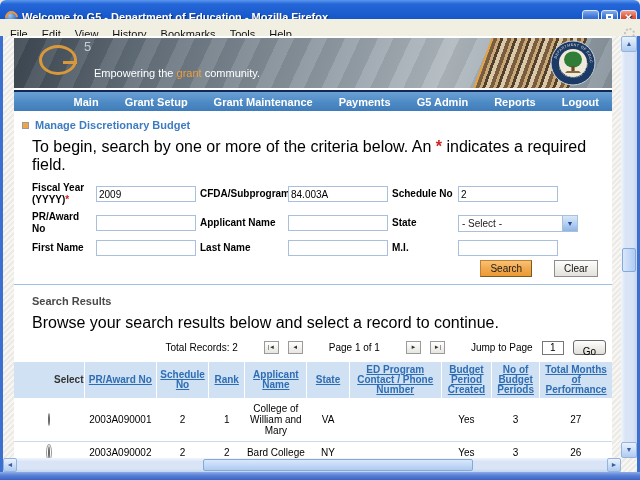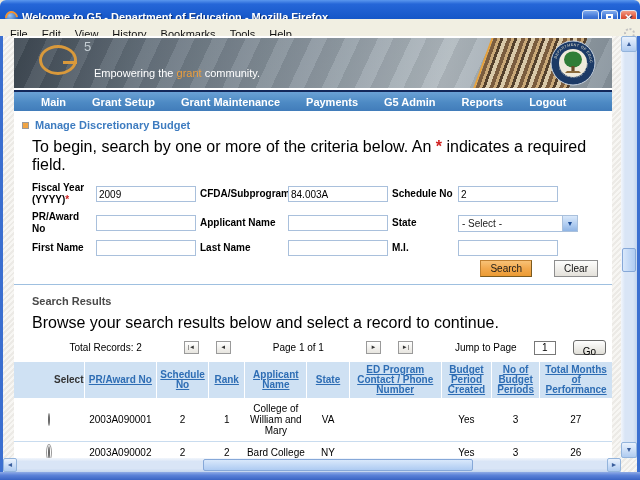--- a/index.html
+++ b/index.html
@@ -43,21 +43,21 @@
   .g-logo::after{content:"";position:absolute;right:-3px;top:13px;width:14px;height:3px;background:#D9993B;}
   .g-five{position:absolute;left:70px;top:1px;color:#C3CCD2;font-size:13px;}
   .tagline{position:absolute;left:80px;top:29px;color:#FFF;font-size:11px;white-space:nowrap;}
   .tagline .accent{color:#EE9F3C;}
   .bookshelf{position:absolute;right:34px;top:-4px;width:96px;height:60px;transform:skewX(-20deg);
     border-left:2px solid #E8A23C;
     background:repeating-linear-gradient(90deg,#7A5C3E 0 4px,#C9A878 4px 7px,#53402C 7px 10px,#D9C9A9 10px 14px);}
   .seal{position:absolute;right:16px;top:2px;width:46px;height:46px;}
   
   .navbar{margin-top:2px;height:21px;border-top:2px solid #13275A;display:flex;align-items:center;
-    background:linear-gradient(180deg,#6BA1D5 0%,#4D8AC4 55%,#417CBA 100%);}
+    background:linear-gradient(180deg,#6BA1D5 0%,#4D8AC4 55%,#417CBA 100%);justify-content:flex-end;}
   .nav-item{color:#fff;font-weight:bold;font-size:11px;padding:0 13px;white-space:nowrap;}
   .nav-item:first-child{margin-left:14px;}
   
   .page-title{margin:8px 0 0 8px;display:flex;align-items:center;gap:6px;
     color:#3E7CC0;font-weight:bold;font-size:11px;}
   .bullet-icon{width:7px;height:7px;background:#F0A443;border:1px solid #9A9A9A;flex:0 0 auto;}
   .section-heading{margin:10px 0 0 18px;font-weight:bold;font-size:11px;color:#4A4A4A;}
   .instruction{margin:7px 0 0 18px;font-size:16px;}
   .req{color:#D02020;font-weight:bold;}
   .form-grid{display:grid;grid-template-columns:64px 104px 88px 104px 66px 126px;
@@ -71,21 +71,21 @@
     background:linear-gradient(180deg,#D9E8FA 0%,#AECBF0 60%,#8FB4E4 100%);
     border-left:1px solid #A9C0DC;color:#1C4C96;font-size:7px;text-align:center;line-height:15px;}
   .btn-row{display:flex;justify-content:flex-end;gap:22px;margin:4px 14px 0 0;}
   .btn-orange{background:linear-gradient(180deg,#F8C277 0%,#F2A94E 50%,#EC9B33 100%);
     border:1px solid #C08030;border-right-color:#7A5A20;border-bottom-color:#7A5A20;
     font-size:10px;padding:2px 9px;color:#1A1A1A;white-space:nowrap;}
   .btn-gray{background:linear-gradient(180deg,#FDFDFC,#E4E1DA);border:1px solid #8E8E8E;
     font-size:10px;padding:2px 9px;color:#111;}
   .hr-blue{border:0;border-top:1px solid #9FC0E0;margin:7px 0 0 0;}
   
-  .pagination{display:flex;align-items:center;justify-content:flex-end;gap:17px;margin:8px 6px 0 0;font-size:10px;}
+  .pagination{display:flex;align-items:center;justify-content:flex-end;gap:9px;margin:8px 6px 0 0;font-size:10px;}
   .pg-btn{width:15px;height:13px;border:1px solid #9A9A9A;background:linear-gradient(#FFF,#E7E5DF);
     font-size:6px;line-height:11px;text-align:center;color:#333;}
   .pg-gap{width:8px;}
   .jump-input{width:22px;height:14px;border:1px solid #777;font-size:10px;text-align:center;
     font-family:"Liberation Sans",sans-serif;}
   .btn-go{border:1px solid #6A6A6A;border-radius:3px;background:linear-gradient(#FEFEFE,#E0DED7);
     font-size:10px;padding:4px 9px;height:15px;line-height:13px;}
   
   .results-table{width:100%;border-collapse:collapse;margin-top:7px;table-layout:fixed;font-size:10px;}
   .results-table th{background:#CFE1F3;color:#2E6DB4;font-weight:bold;padding:3px 1px;

